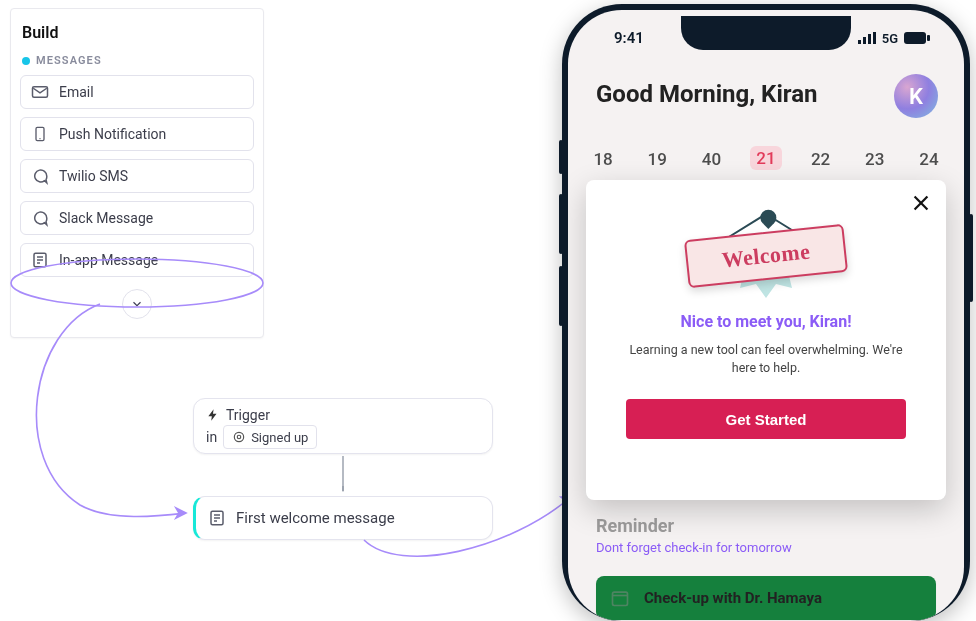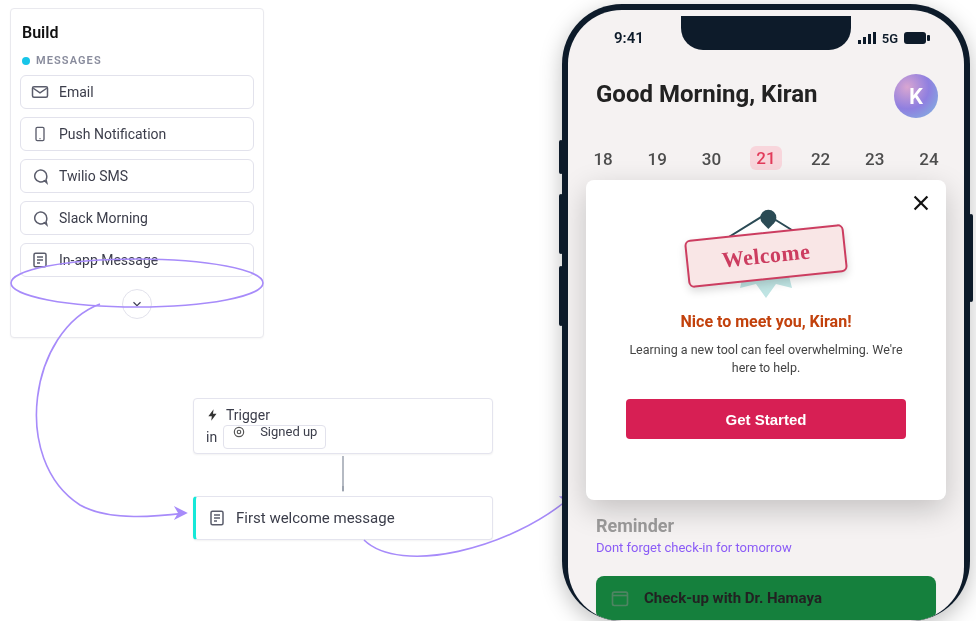--- a/index.html
+++ b/index.html
@@ -22,26 +22,26 @@
   .msg-item .ico{width:18px;height:18px;display:flex;align-items:center;justify-content:center;
     color:#5a5c6b;}
   .expand-more{margin:12px auto 0;width:30px;height:30px;border-radius:50%;border:1px solid #e2e2ec;
     display:flex;align-items:center;justify-content:center;cursor:pointer;color:#3e3e55;
     background:#fff;}
   
   .ellipse{position:absolute;left:5px;top:253px;width:265px;height:60px;pointer-events:none;}
   .ellipse svg{overflow:visible;}
 
   
-  .card{position:absolute;background:#fff;border:1px solid #e4e4ee;border-radius:4px;
+  .card{position:absolute;background:#fff;border:1px solid #e4e4ee;border-radius:12px;
     box-shadow:0 1px 2px rgba(0,0,0,.05);}
   .trigger-card{left:193px;top:398px;width:300px;height:56px;padding:8px 12px;
     font-size:14px;color:#3b3d4a;}
   .trigger-line{display:flex;align-items:center;gap:6px;}
-  .chip{display:inline-flex;align-items:flex-end;gap:14px;border:1px solid #e2e2ec;border-radius:4px;
+  .chip{display:inline-flex;align-items:center;gap:5px;border:1px solid #e2e2ec;border-radius:4px;
     padding:9px 8px;font-size:13px;color:#3b3d4a;height:24px;}
   .bolt,.target{width:14px;height:14px;display:inline-block;}
   .node-card{left:193px;top:496px;width:300px;height:44px;display:flex;align-items:center;
     gap:10px;padding:12px 12px;font-size:15px;color:#3b3d4a;border-left:3px solid #17e8d8;}
   .doc-ico{width:18px;height:18px;color:#5a5c6b;}
   
   .vconn{position:absolute;left:342px;top:456px;width:2px;height:38px;}
 
   
   .arrow{position:absolute;pointer-events:none;}
@@ -85,21 +85,21 @@
   .sign{margin:0 auto;width:160px;height:92px;position:relative;}
   .sign-bg{position:absolute;left:50%;top:30px;transform:translateX(-50%);width:80px;height:80px;}
   .sign-board{position:absolute;left:50%;top:34px;transform:translateX(-50%) rotate(-6deg);
     width:160px;height:48px;background:#f9e6e6;border:2px solid #cc3d60;border-radius:6px;
     display:flex;align-items:center;justify-content:center;color:#cc3d60;font-weight:800;
     font-family:Georgia,'Times New Roman',serif;letter-spacing:.02em;font-size:22px;
     box-shadow:0 4px 8px rgba(0,0,0,.15);}
   .sign-pin{position:absolute;left:50%;top:6px;transform:translateX(-50%);width:16px;height:16px;
     background:#2b4b55;border-radius:50% 50% 50% 0;rotate:-45deg;}
   .sign-string{position:absolute;left:50%;top:14px;transform:translateX(-50%);width:96px;height:30px;}
-  .ov-title{margin:22px 0 10px;font-size:16px;font-weight:700;color:#c2410c;}
+  .ov-title{margin:22px 0 10px;font-size:16px;font-weight:700;color:#8b5cf6;}
   .ov-body{font-size:12.5px;color:#444;line-height:1.45;margin:0 30px;}
   .cta{margin:22px auto 17px;width:280px;height:40px;background:#d71f54;border:none;border-radius:4px;
     color:#fff;font-size:15px;font-weight:700;cursor:pointer;}
 
   
   svg{display:block;}
 </style>
 </head>
 <body>
 
@@ -135,21 +135,21 @@
           </svg>
       </span>
       <span>Twilio SMS</span>
     </div>
     <div class="msg-item">
       <span class="ico">
         <svg width="18" height="18" viewBox="0 0 24 24">
             <path d="M21 12a8 8 0 10-3 6.2L21 21l-1-4a8 8 0 001-5z" fill="none" stroke="currentColor" stroke-width="2"></path>
           </svg>
       </span>
-      <span>Slack Morning</span>
+      <span>Slack Message</span>
     </div>
     <div class="msg-item">
       <span class="ico">
         <svg width="18" height="18" viewBox="0 0 24 24">
             <rect x="4" y="3" width="16" height="18" rx="2" fill="none" stroke="currentColor" stroke-width="2"></rect>
             <line x1="8" y1="8" x2="16" y2="8" stroke="currentColor" stroke-width="2"></line>
             <line x1="8" y1="12" x2="16" y2="12" stroke="currentColor" stroke-width="2"></line>
             <line x1="8" y1="16" x2="12" y2="16" stroke="currentColor" stroke-width="2"></line>
           </svg>
       </span>
@@ -242,21 +242,21 @@
           </svg>
       </span>
     </div>
     <div class="greeting">Good Morning, Kiran</div>
     <div class="avatar">
         <span>K</span>
       </div>
     <div class="daterow">
       <span class="d">18</span>
       <span class="d">19</span>
-      <span class="d">30</span>
+      <span class="d">40</span>
       <span class="d sel">21</span>
       <span class="d">22</span>
       <span class="d">23</span>
       <span class="d">24</span>
     </div>
     <div class="reminder-label">Reminder</div>
     <div class="reminder-sub">Dont forget check-in for tomorrow</div>
     <div class="checkup">
       <span class="cal-ico">
         <svg width="20" height="20" viewBox="0 0 24 24">

